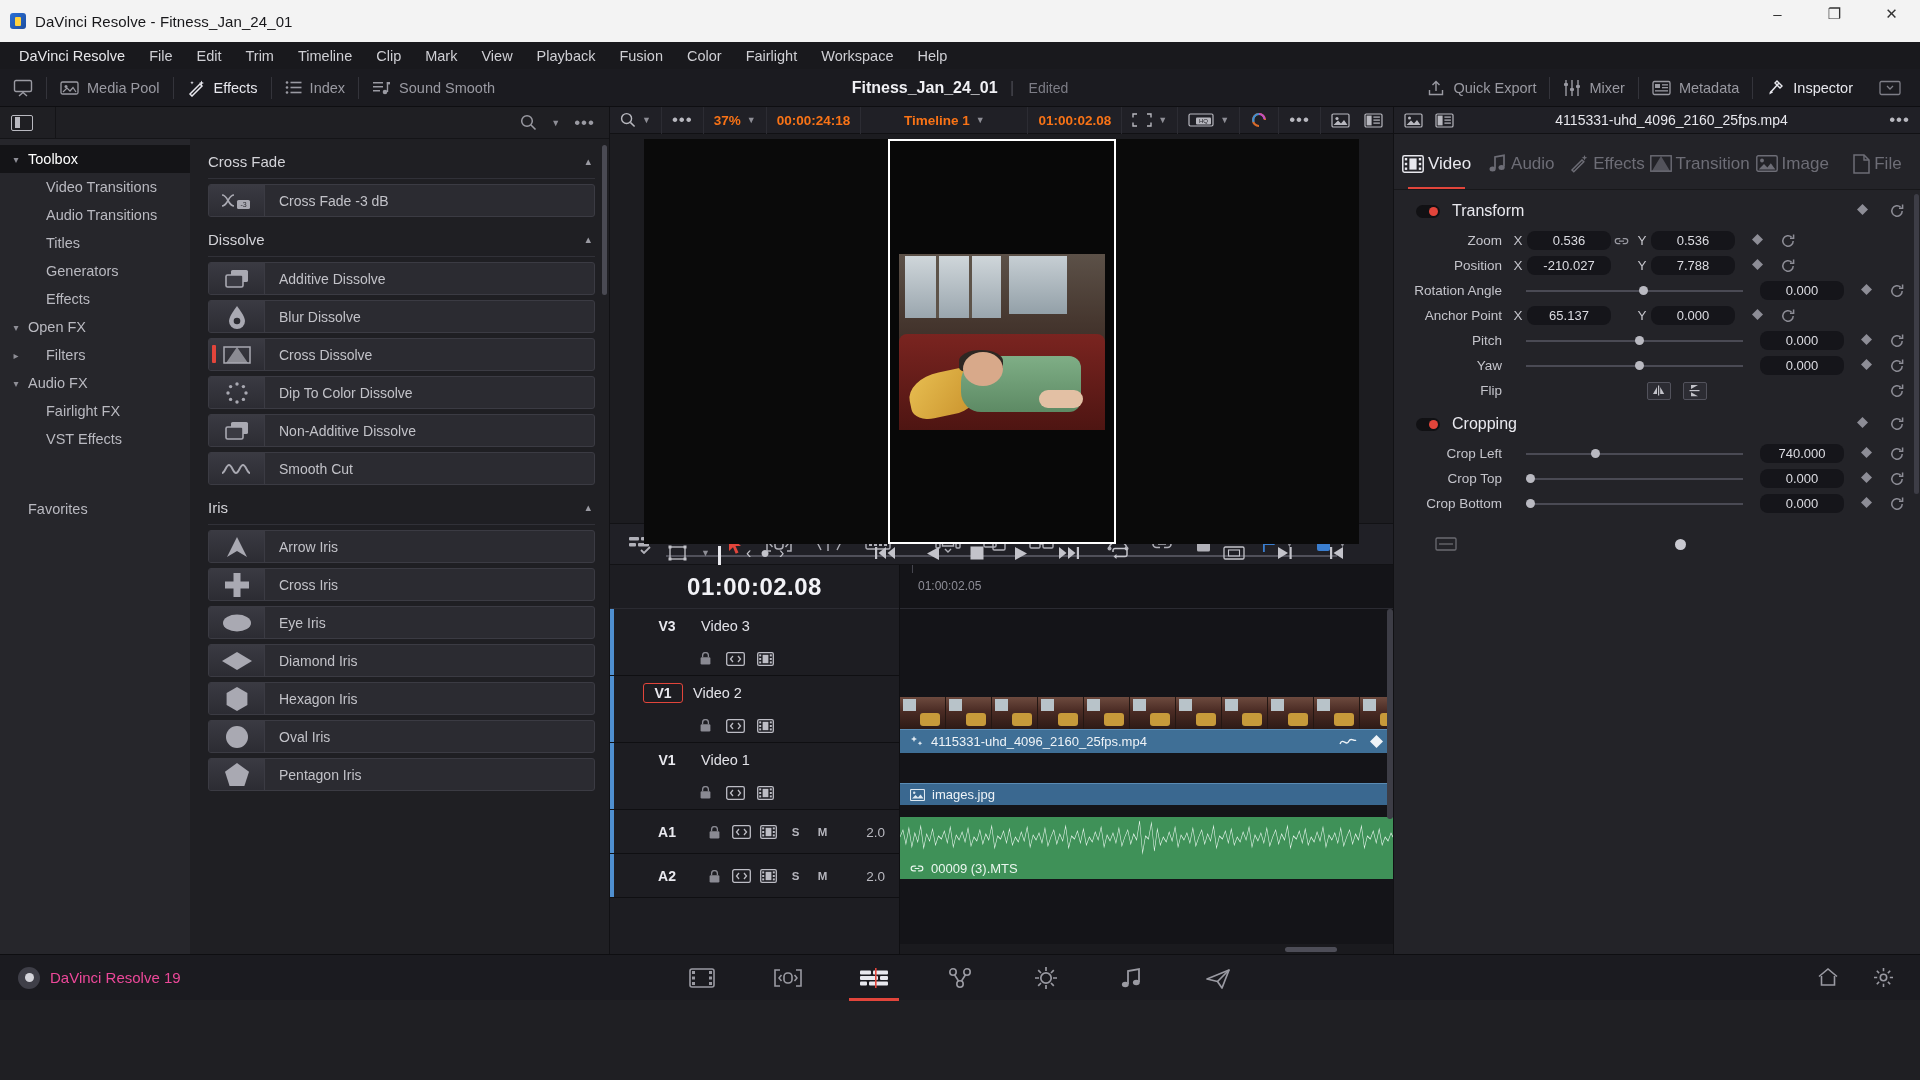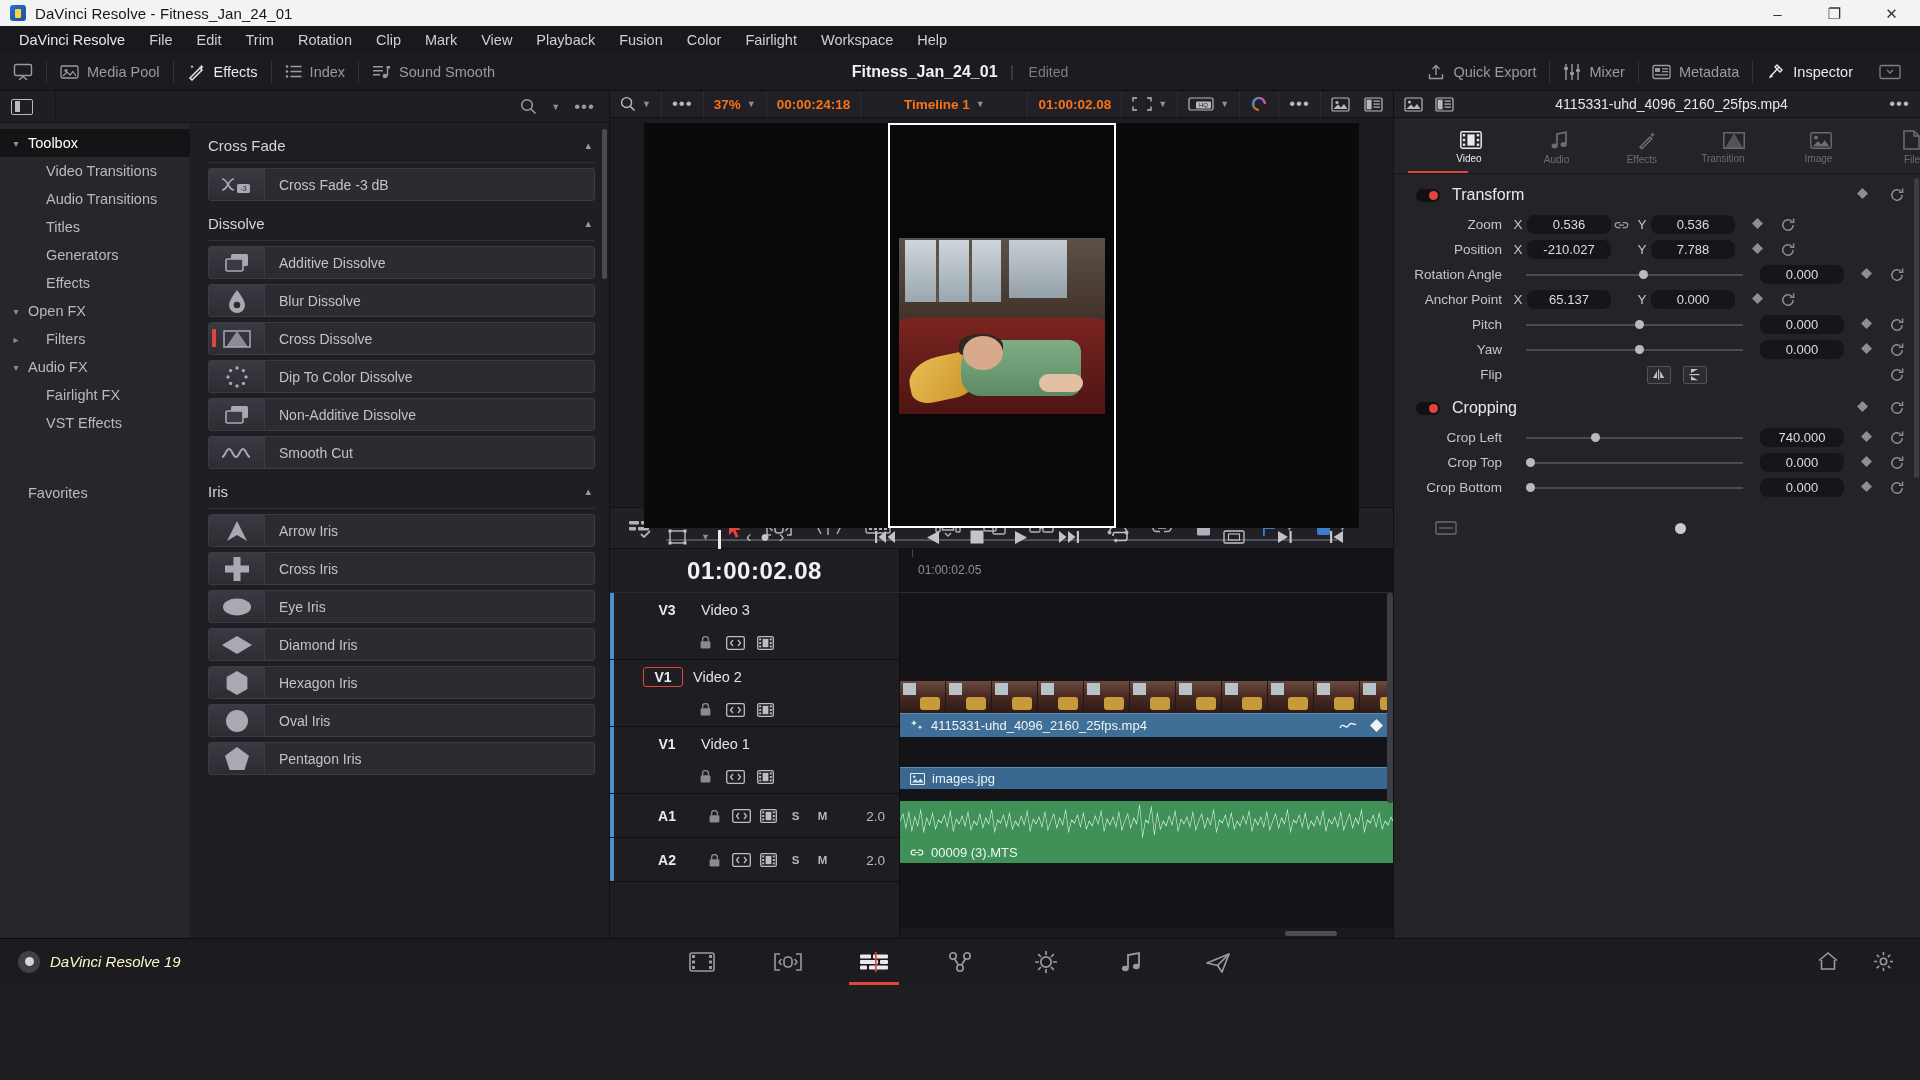--- a/index.html
+++ b/index.html
@@ -1,20 +1,20 @@
 <!DOCTYPE html>
 <html><head>
 <meta charset="utf-8">
 <style>
   * { box-sizing: border-box; margin:0; padding:0; }
   html,body{ width:1920px; height:1080px; overflow:hidden; background:#1f1f23;
     font-family:"Liberation Sans", sans-serif; color:#c8c8cc; }
 
   
-  .titlebar{ height:26px; background:#f3f3f3; display:flex; align-items:center; padding-left:10px; position:relative;}
+  .titlebar{ height:42px; background:#f3f3f3; display:flex; align-items:center; padding-left:10px; position:relative;}
   .titlebar .tl-icon{ width:16px;height:16px;border-radius:3px;background:linear-gradient(135deg,#2a6fd6,#1d4e9e);
       display:flex;align-items:center;justify-content:center;margin-right:9px;}
   .titlebar .tl-icon i{ display:block;width:6px;height:9px;background:#ffd23f;border-radius:1px;}
   .titlebar .tl-text{ color:#17171a; font-size:15px; letter-spacing:.1px;}
   .wbtns{ position:absolute; right:0; top:0; height:27px; display:flex;}
   .wbtn{ width:57px;height:27px;display:flex;align-items:center;justify-content:center;color:#333;font-size:15px;}
 
   
   .menubar{ height:27px; background:#19191d; display:flex; align-items:center; padding-left:8px; gap:2px;}
   .menubar .mi{ font-size:14.5px; color:#cfcfd4; padding:3px 11px; border-radius:2px; white-space:nowrap;}
@@ -136,21 +136,21 @@
   .hscroll{ position:absolute; left:0; right:0; bottom:0; height:10px; background:#1a1a1e;}
   .hscroll .thumbb{ position:absolute; left:385px; width:52px; top:3px; height:5px; background:#4d4d57; border-radius:3px;}
   .tl-vscroll{ position:absolute; right:0; top:44px; bottom:10px; width:6px;}
   .tl-vscroll .t{ position:absolute; top:0; width:6px; height:210px; background:#3d3d46; border-radius:3px;}
 
   
   .insp{ width:527px; background:#232328; display:flex; flex-direction:column; border-left:1px solid #111114; flex-shrink:0;}
   .insp-top{ height:27px; background:#202026; display:flex; align-items:center; gap:12px; padding:0 10px; border-bottom:1px solid #111114; color:#b8b8bf;}
   .insp-top .nm{ flex:1; text-align:center; color:#e6e6ec; font-size:14px;}
   .insp-tabs{ height:56px; display:flex; border-bottom:1px solid #17171a;}
-  .itab{ flex:1; display:flex; flex-direction:column; align-items:flex-end; justify-content:center; gap:4px; font-size:10px; color:#6d6d76; position:relative; padding-top:4px;}
+  .itab{ flex:1; display:flex; flex-direction:row; align-items:center; justify-content:center; gap:4px; font-size:17px; color:#6d6d76; position:relative; padding-top:4px;}
   .itab.on{ color:#e8e8ee;}
   .itab.on:after{ content:""; position:absolute; bottom:0; left:14px; right:14px; height:2.5px; background:#e2453b;}
   .insp-scroll{ flex:1; overflow:hidden; position:relative;}
   .sec-head{ height:34px; display:flex; align-items:center; gap:12px; padding-left:22px; margin-top:4px;}
   .toggle{ width:24px;height:13px;border-radius:7px;background:#111114;display:flex;align-items:center;justify-content:flex-end;padding:0 2px;}
   .toggle i{ width:9px;height:9px;border-radius:50%;background:#e2453b;display:block;}
   .sec-head .t{ font-size:16px; color:#e9e9ef;}
   .sec-head .acts{ margin-left:auto; display:flex; gap:22px; padding-right:16px; color:#8d8d96;}
   .prow{ height:25px; display:flex; align-items:center; font-size:13.5px; color:#c4c4cb; padding-right:16px;}
   .prow .lb{ width:118px; text-align:right; padding-right:10px; color:#c4c4cb; flex-shrink:0;}
@@ -161,21 +161,21 @@
   .slider .k{ position:absolute; top:-4px; width:9px;height:9px;border-radius:50%;background:#b9b9c1;}
   .kact{ display:flex; gap:18px; margin-left:14px; color:#8d8d96; flex-shrink:0;}
   .flipbtn{ width:24px;height:18px;border:1px solid #52525c;border-radius:2px;display:flex;align-items:center;justify-content:center;background:#2c2c33;margin-right:6px;}
   .insp-vscroll{ position:absolute; right:1px; top:4px; width:5px; height:300px; background:#3d3d46; border-radius:3px;}
 
   
   .pagebar{ height:46px; background:#1b1b20; display:flex; align-items:center; border-top:1px solid #0e0e11; position:relative;}
   .pb-left{ display:flex; align-items:center; gap:10px; padding-left:18px; }
   .pb-left .logo{ width:22px;height:22px;border-radius:50%;background:#3f3f48;display:flex;align-items:center;justify-content:center;}
   .pb-left .logo:after{content:"";width:9px;height:9px;border-radius:50%;background:#d5d5db;}
-  .pb-left .nm{ font-size:15px; color:#fef9c3;font-style:italic;}
+  .pb-left .nm{ font-size:15px; color:#ec4899;}
   .pb-center{ position:absolute; left:0;right:0; display:flex; justify-content:center; gap:0px;}
   .pg{ width:86px; height:46px; display:flex; align-items:center; justify-content:center; position:relative; color:#9a9aa2;}
   .pg.on{ color:#e9e9ef;}
   .pg.on:after{content:"";position:absolute;bottom:0;left:18px;right:18px;height:2.5px;background:#e2453b;}
   .pb-right{ margin-left:auto; display:flex; gap:34px; padding-right:26px; color:#9a9aa2;}
   svg{ display:block; }
 </style>
 </head>
 <body>
 
@@ -189,21 +189,21 @@
     <div class="wbtn">❐</div>
     <div class="wbtn close">✕</div>
   </div>
 </div>
 
 <div class="menubar" id="menubar">
     <div class="mi app">DaVinci Resolve</div>
     <div class="mi">File</div>
     <div class="mi">Edit</div>
     <div class="mi">Trim</div>
-    <div class="mi">Rotation</div>
+    <div class="mi">Timeline</div>
     <div class="mi">Clip</div>
     <div class="mi">Mark</div>
     <div class="mi">View</div>
     <div class="mi">Playback</div>
     <div class="mi">Fusion</div>
     <div class="mi">Color</div>
     <div class="mi">Fairlight</div>
     <div class="mi">Workspace</div>
     <div class="mi">Help</div>
   </div>

